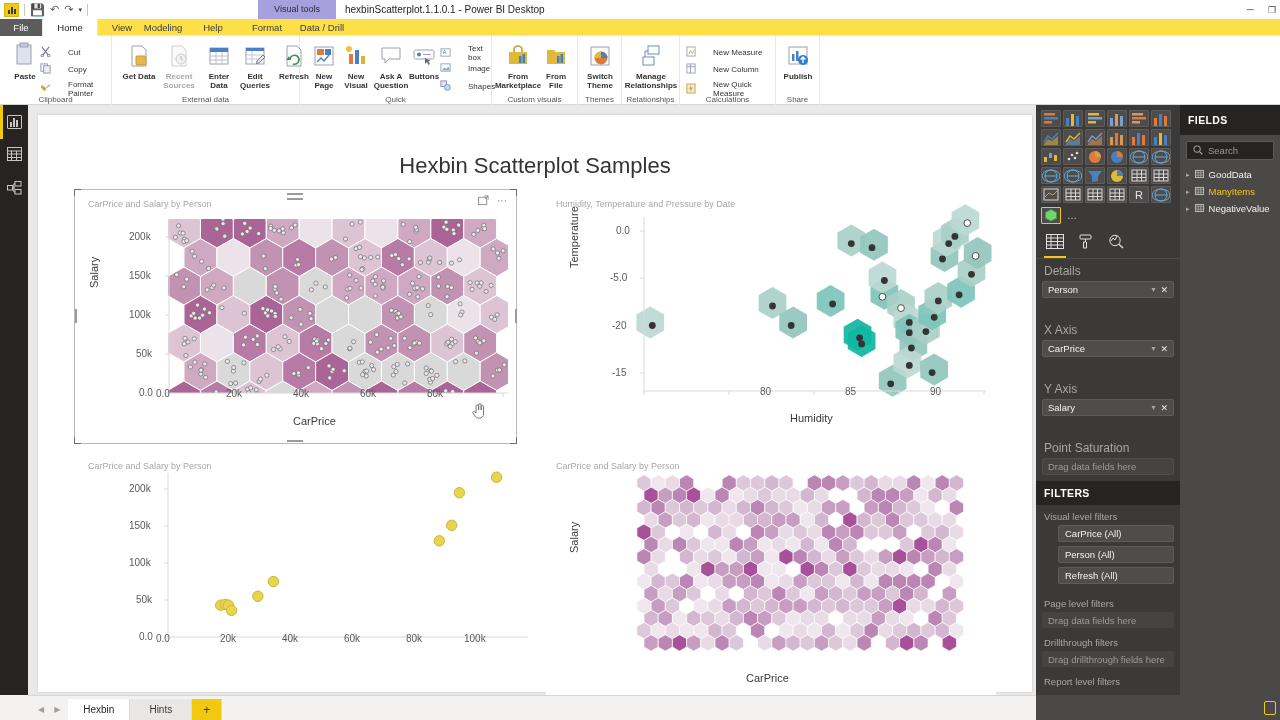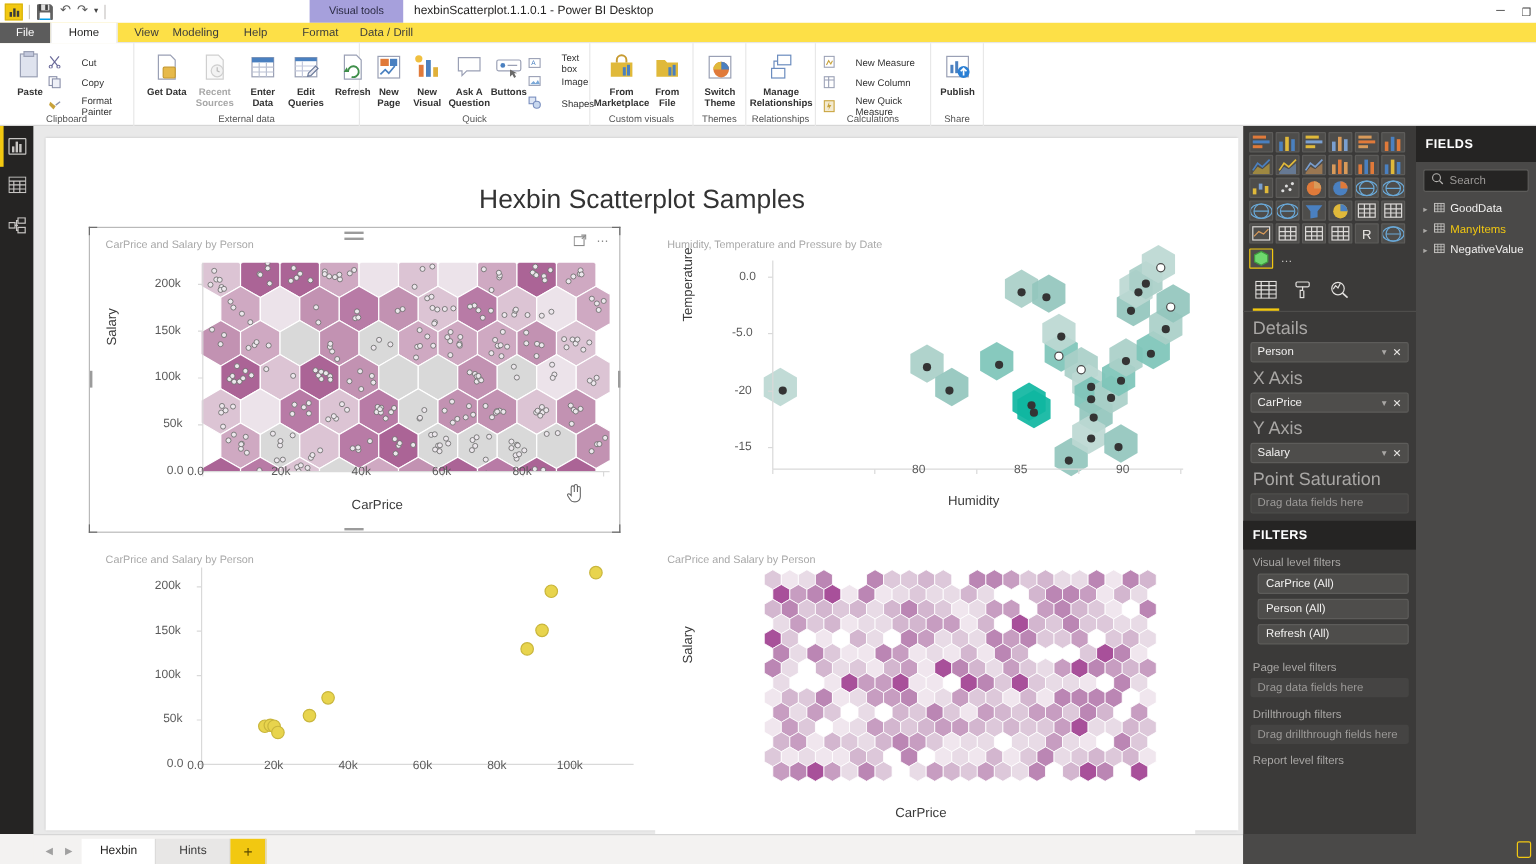--- a/index.html
+++ b/index.html
@@ -75,30 +75,30 @@
 
   .vizgrid { padding:5px 4px 0 5px; display:grid; grid-template-columns:repeat(6, 21px); grid-auto-rows:18px; gap:1px; }
   .vizcell { width:20px; height:17px; background:#4e4d4b; border:1px solid #5d5c5a; border-radius:1px; position:relative; overflow:hidden; }
   .vizcell.sel { border:1.5px solid #f2c811; background:#4e4d4b; }
   .vizdots { font-size:10px; color:#c8c6c4; letter-spacing:1px; }
 
   .welltabs { display:flex; gap:14px; padding:6px 10px 0 10px; border-bottom:1px solid #4e4d4b; }
   .welltab { position:relative; padding-bottom:5px; }
   .welltab.active::after { content:""; position:absolute; left:-2px; bottom:0; width:22px; height:2px; background:#f2c811; }
 
-  .welllabel { color:#a9a7a5; font-size:15px; padding:5px 0 3px 8px; }
-  .wellchip { margin:0 6px 0 6px; height:17px; background:#4e4d4b; border:1px solid #5d5c5a; border-radius:2px; display:flex; align-items:center; padding:0 5px; font-size:9.5px; color:#f3f2f1; }
+  .welllabel { color:#a9a7a5; font-size:12px; padding:5px 0 3px 8px; }
+  .wellchip { margin:0 6px 20px 6px; height:17px; background:#4e4d4b; border:1px solid #5d5c5a; border-radius:2px; display:flex; align-items:center; padding:0 5px; font-size:9.5px; color:#f3f2f1; }
   .wellchip .nm { flex:1; }
   .wellchip .cv { color:#a9a7a5; font-size:8px; margin-right:5px; }
   .wellchip .cx { color:#e8e6e3; font-size:9px; }
   .welldrop { margin:0 6px 4px 6px; height:17px; background:#454443; border:1px solid #4f4e4c; border-radius:2px; display:flex; align-items:center; padding:0 5px; font-size:9.5px; color:#9c9a98; }
 
   .filters-hdr { margin-top:6px; height:24px; background:#252423; color:#fff; font-size:10.5px; font-weight:bold; display:flex; align-items:center; padding:0 8px; letter-spacing:.4px; }
   .flabel { color:#a9a7a5; font-size:9.5px; padding:6px 8px 3px 8px; }
-  .fchip { margin:0 6px 4px 12px; height:17px; background:#4e4d4b; border:1px solid #5d5c5a; border-radius:2px; display:flex; align-items:center; padding:0 6px; font-size:9.5px; color:#f3f2f1; }
+  .fchip { margin:0 6px 4px 22px; height:17px; background:#4e4d4b; border:1px solid #5d5c5a; border-radius:2px; display:flex; align-items:center; padding:0 6px; font-size:9.5px; color:#f3f2f1; }
   .fdrop { margin:0 6px 4px 6px; height:16px; background:#454443; border-radius:2px; display:flex; align-items:center; padding:0 6px; font-size:9.5px; color:#9c9a98; }
 
   .search { margin:6px; height:19px; background:#252423; border:1px solid #5d5c5a; border-radius:2px; display:flex; align-items:center; padding:0 6px; gap:5px; color:#9c9a98; font-size:9.5px; }
   .fieldrow { display:flex; align-items:center; gap:5px; padding:3px 6px; font-size:9.5px; color:#f3f2f1; }
   .fieldrow .arw { font-size:7px; color:#a9a7a5; }
 
   
   .bottombar { position:absolute; left:28px; top:695px; width:1008px; height:25px; background:#f3f2f1; border-top:1px solid #d6d6d6; display:flex; align-items:flex-end; }
   .navarrows { display:flex; gap:10px; padding:0 8px 6px 10px; color:#a0a0a0; font-size:8px; }
   .ptab { height:21px; min-width:62px; padding:0 14px; display:flex; align-items:center; justify-content:center; font-size:10px; color:#3b3b3b; background:#e8e7e6; border-right:1px solid #dcdbda; }

